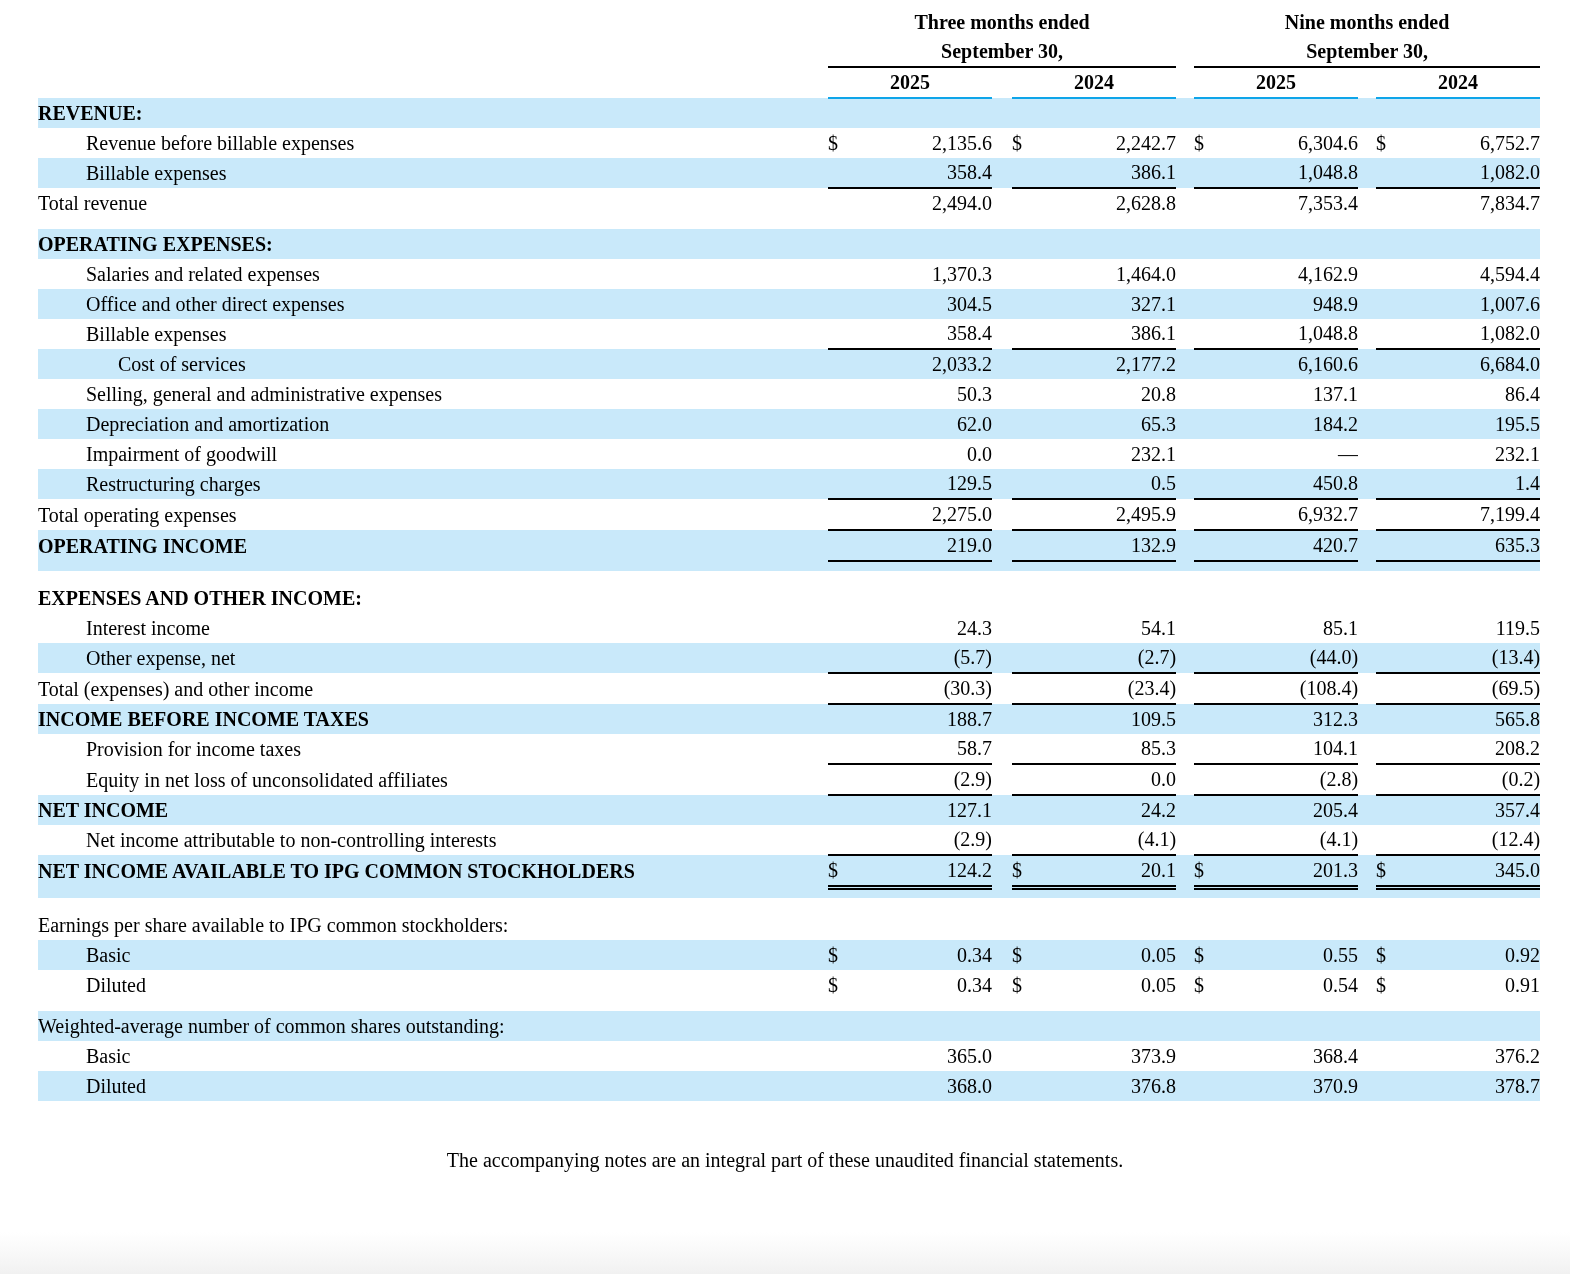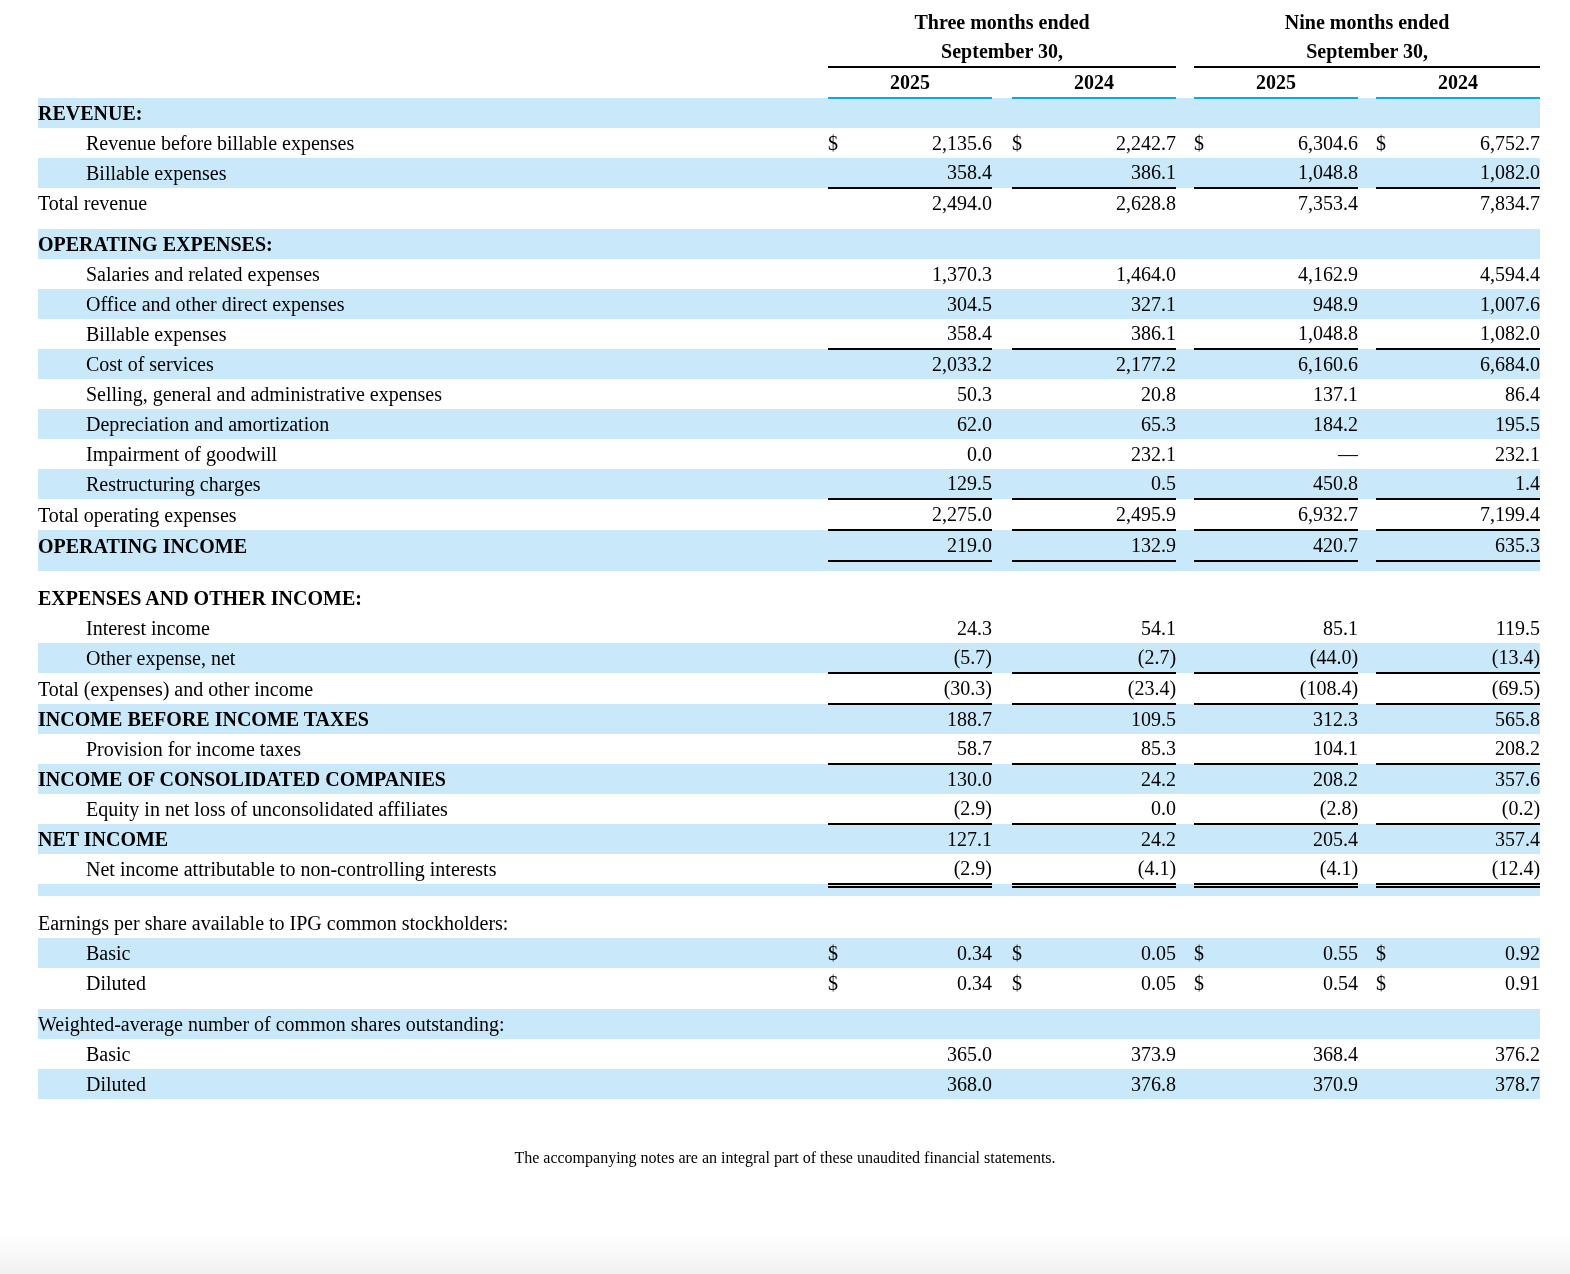--- a/index.html
+++ b/index.html
@@ -43,34 +43,34 @@
   }
   td.yh {
     text-align: center;
     font-weight: bold;
     border-bottom: 2px solid #0ea5e9;
     height: 31px;
   }
   
   td.lbl { text-align: left; padding-left: 4px; margin-left: 36px; }
   td.lbl.ind1 { padding-left: 48px; }
-  td.lbl.ind2 { padding-left: 48px; }
+  td.lbl.ind2 { padding-left: 80px; }
   td.d { text-align: left; padding-left: 3px; }
   td.v { text-align: right; padding-right: 7px; }
   .bold { font-weight: bold; }
   tr.bg-b td { background: var(--hl); }
   td.u  { border-bottom: 2px solid #000; }
   td.ut { border-top: 2px solid #000; }
   tr.sp td { height: auto; line-height: 0; font-size: 0; }
 
   .footnote {
     margin-top: 46px;
     width: 1570px;
     text-align: center;
-    font-size: 16px;
+    font-size: 20px;
     line-height: 26px;
   }
   .page-edge {
     position: absolute;
     left: 0; bottom: 0;
     width: 1570px; height: 50px;
     background: linear-gradient(180deg, #ffffff 0%, #f8f8f8 45%, #eeeeee 100%);
   }
 </style>
 </head>
@@ -447,75 +447,75 @@
           <td></td>
           <td class="d u"></td>
           <td class="v u">85.3</td>
           <td></td>
           <td class="d u"></td>
           <td class="v u">104.1</td>
           <td></td>
           <td class="d u"></td>
           <td class="v u">208.2</td>
         </tr>
-        <tr class="bg-b">
-          <td class="lbl bold">INCOME OF CONSOLIDATED COMPANIES</td>
-          <td class="d"></td>
-          <td class="v">130.0</td>
+        <tr class="bg-w">
+          <td class="lbl ind1">Equity in net loss of unconsolidated affiliates</td>
+          <td class="d u"></td>
+          <td class="v u">(2.9)</td>
+          <td></td>
+          <td class="d u"></td>
+          <td class="v u">0.0</td>
+          <td></td>
+          <td class="d u"></td>
+          <td class="v u">(2.8)</td>
+          <td></td>
+          <td class="d u"></td>
+          <td class="v u">(0.2)</td>
+        </tr>
+        <tr class="bg-b">
+          <td class="lbl bold">NET INCOME</td>
+          <td class="d"></td>
+          <td class="v">127.1</td>
           <td></td>
           <td class="d"></td>
           <td class="v">24.2</td>
           <td></td>
           <td class="d"></td>
-          <td class="v">208.2</td>
-          <td></td>
-          <td class="d"></td>
-          <td class="v">357.6</td>
-        </tr>
-        <tr class="bg-w">
-          <td class="lbl ind1">Equity in net loss of unconsolidated affiliates</td>
+          <td class="v">205.4</td>
+          <td></td>
+          <td class="d"></td>
+          <td class="v">357.4</td>
+        </tr>
+        <tr class="bg-w">
+          <td class="lbl ind1">Net income attributable to non-controlling interests</td>
           <td class="d u"></td>
           <td class="v u">(2.9)</td>
           <td></td>
           <td class="d u"></td>
-          <td class="v u">0.0</td>
-          <td></td>
-          <td class="d u"></td>
-          <td class="v u">(2.8)</td>
-          <td></td>
-          <td class="d u"></td>
-          <td class="v u">(0.2)</td>
-        </tr>
-        <tr class="bg-b">
-          <td class="lbl bold">NET INCOME</td>
-          <td class="d"></td>
-          <td class="v">127.1</td>
-          <td></td>
-          <td class="d"></td>
-          <td class="v">24.2</td>
-          <td></td>
-          <td class="d"></td>
-          <td class="v">205.4</td>
-          <td></td>
-          <td class="d"></td>
-          <td class="v">357.4</td>
-        </tr>
-        <tr class="bg-w">
-          <td class="lbl ind1">Net income attributable to non-controlling interests</td>
-          <td class="d u"></td>
-          <td class="v u">(2.9)</td>
-          <td></td>
-          <td class="d u"></td>
           <td class="v u">(4.1)</td>
           <td></td>
           <td class="d u"></td>
           <td class="v u">(4.1)</td>
           <td></td>
           <td class="d u"></td>
           <td class="v u">(12.4)</td>
+        </tr>
+        <tr class="bg-b">
+          <td class="lbl bold">NET INCOME AVAILABLE TO IPG COMMON STOCKHOLDERS</td>
+          <td class="d u">$</td>
+          <td class="v u">124.2</td>
+          <td></td>
+          <td class="d u">$</td>
+          <td class="v u">20.1</td>
+          <td></td>
+          <td class="d u">$</td>
+          <td class="v u">201.3</td>
+          <td></td>
+          <td class="d u">$</td>
+          <td class="v u">345.0</td>
         </tr>
         <tr class="bg-b sp" style="height: 3px;">
           <td></td>
           <td></td>
           <td></td>
           <td></td>
           <td></td>
           <td></td>
           <td></td>
           <td></td>

